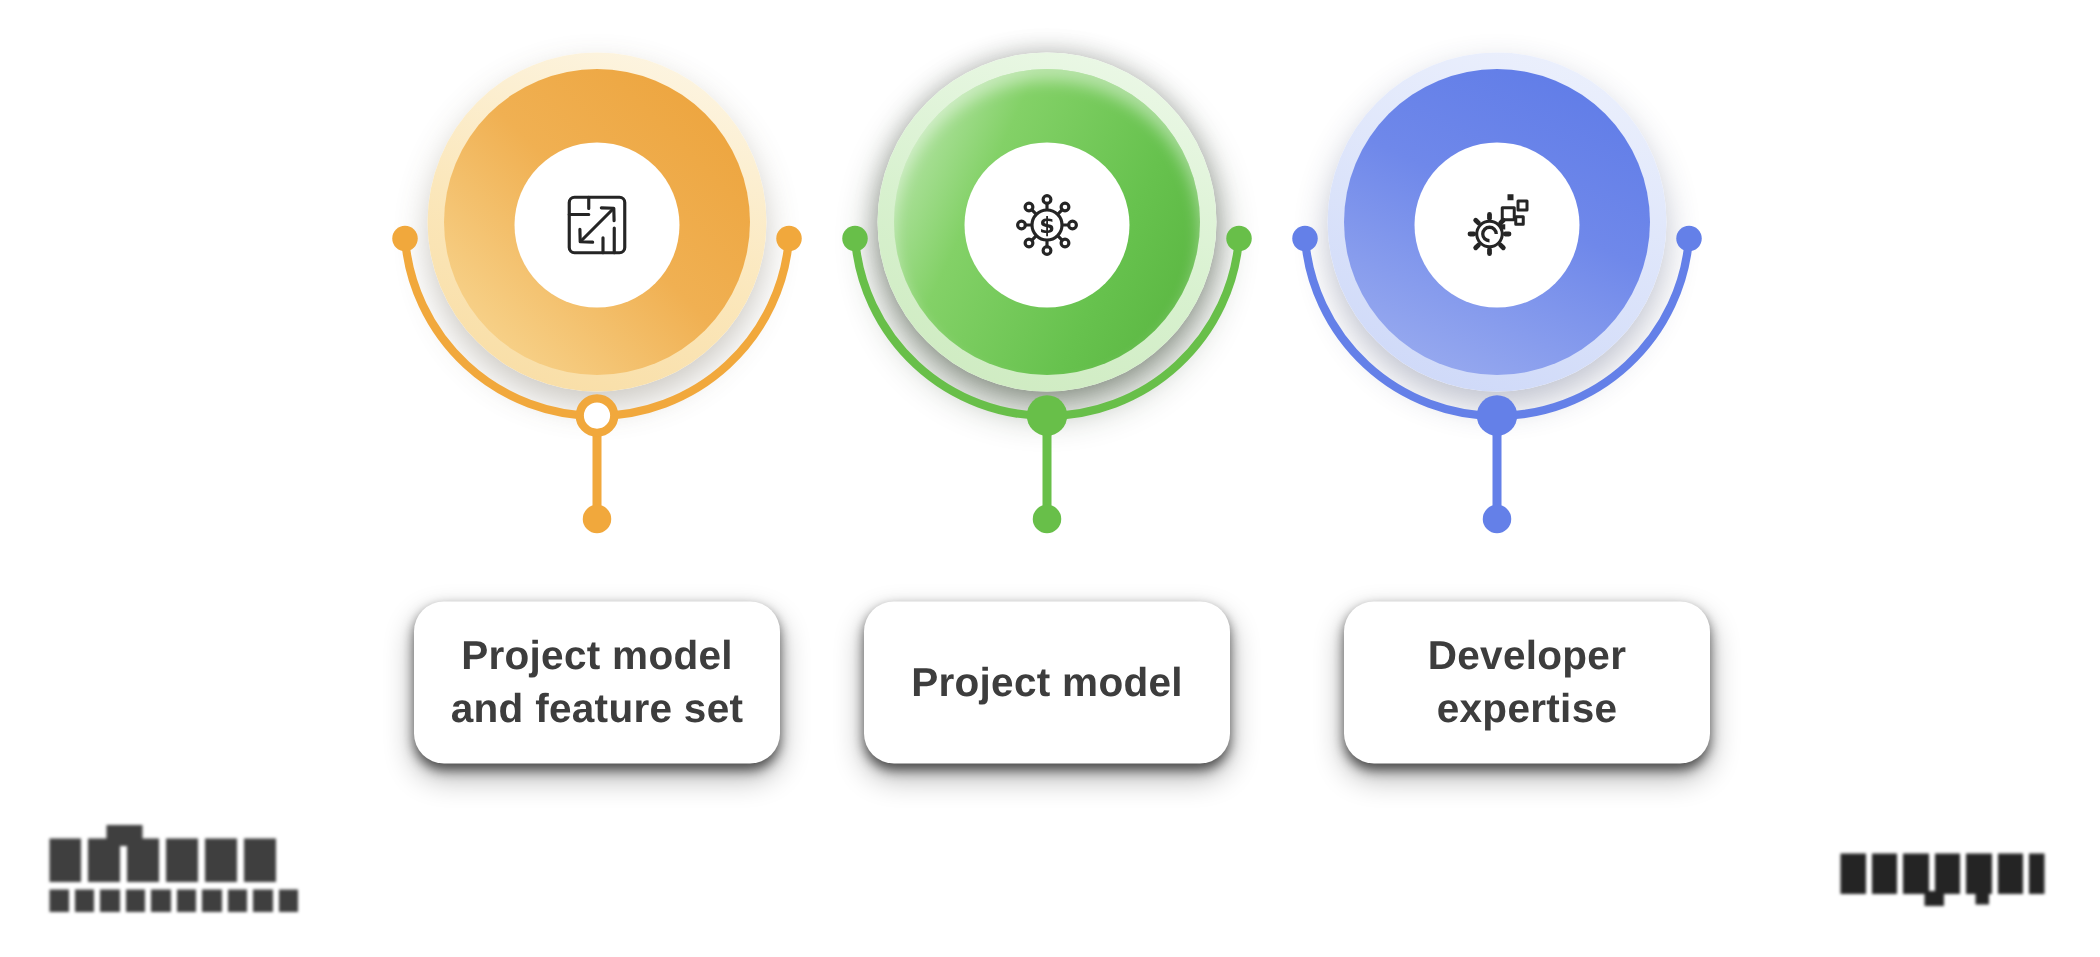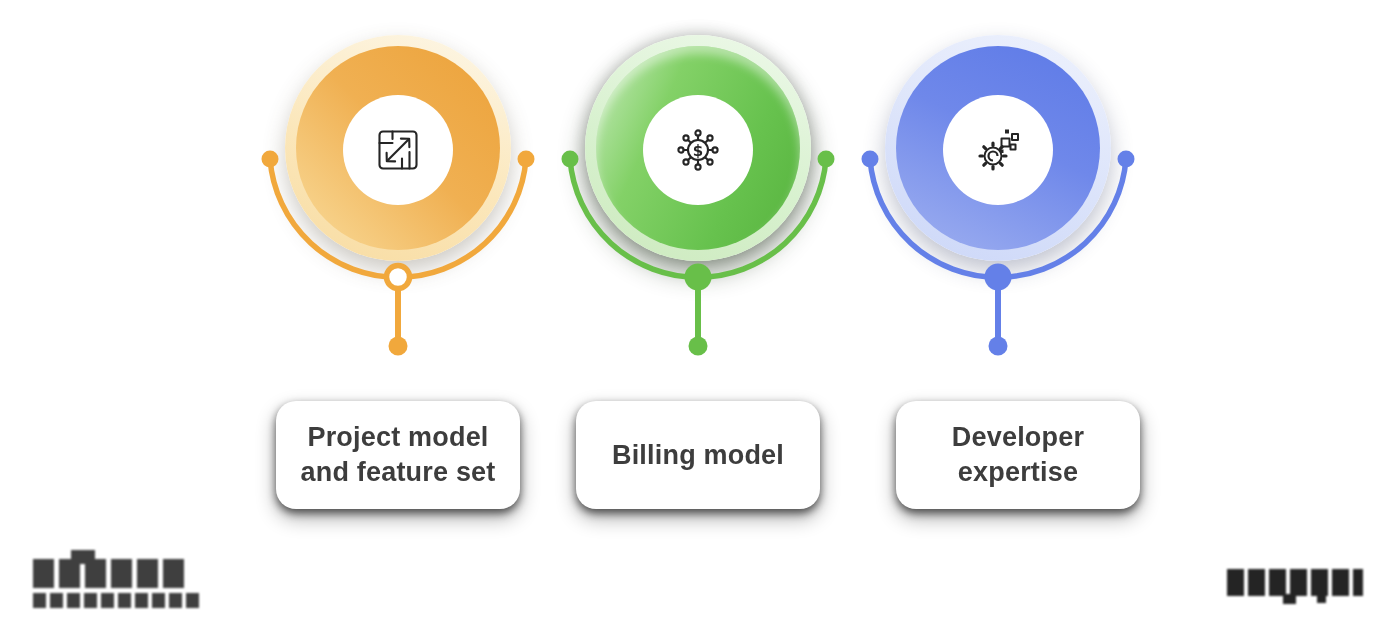--- a/index.html
+++ b/index.html
@@ -135,21 +135,21 @@
             <circle cx="36" cy="12" r="2.6"></circle>
           <line x1="16.6" y1="31.4" x2="13.8" y2="34.2"></line>
             <circle cx="12" cy="36" r="2.6"></circle>
           <line x1="31.4" y1="31.4" x2="34.2" y2="34.2"></line>
             <circle cx="36" cy="36" r="2.6"></circle>
         </g>
       </svg>
     </div>
 
     <div class="label-box" style="left:576px">
-      <span>Billing model</span>
+      <span>Project model</span>
     </div>
   </div>
 
   <div class="factor">
     <div class="halo blue" style="left:885px"></div>
 
     <svg class="connector" style="left:853px" width="290" height="225" viewBox="0 0 290 225">
       <path d="M 17 19 A 128.4 128.4 0 0 0 273 19" fill="none" stroke="#6480E8" stroke-width="5.5"></path>
       <circle cx="17" cy="19" r="8.5" fill="#6480E8"></circle>
       <circle cx="273" cy="19" r="8.5" fill="#6480E8"></circle>

